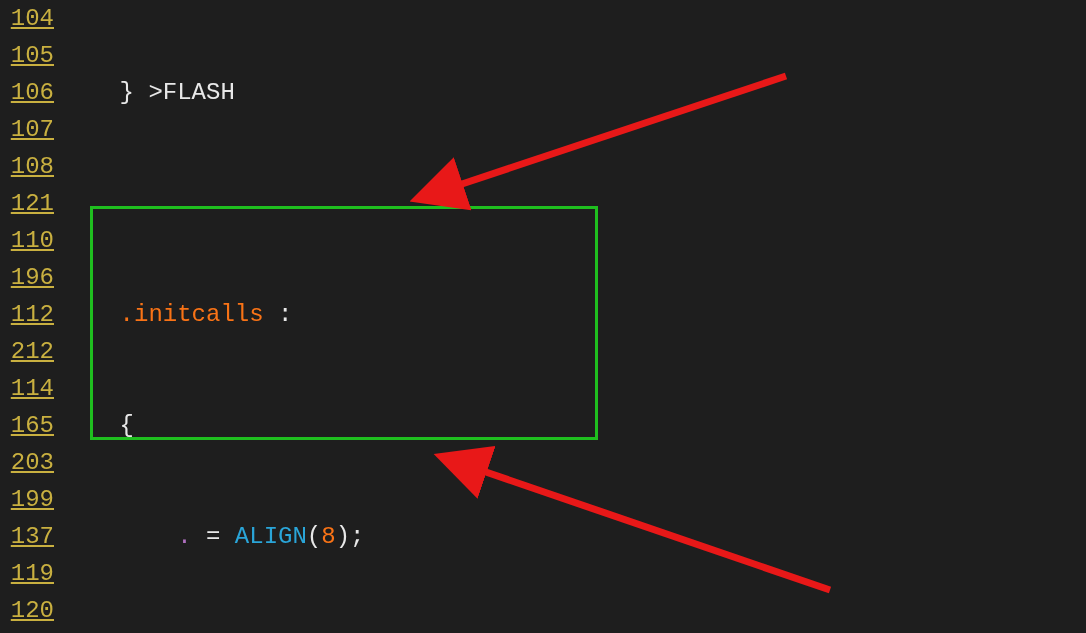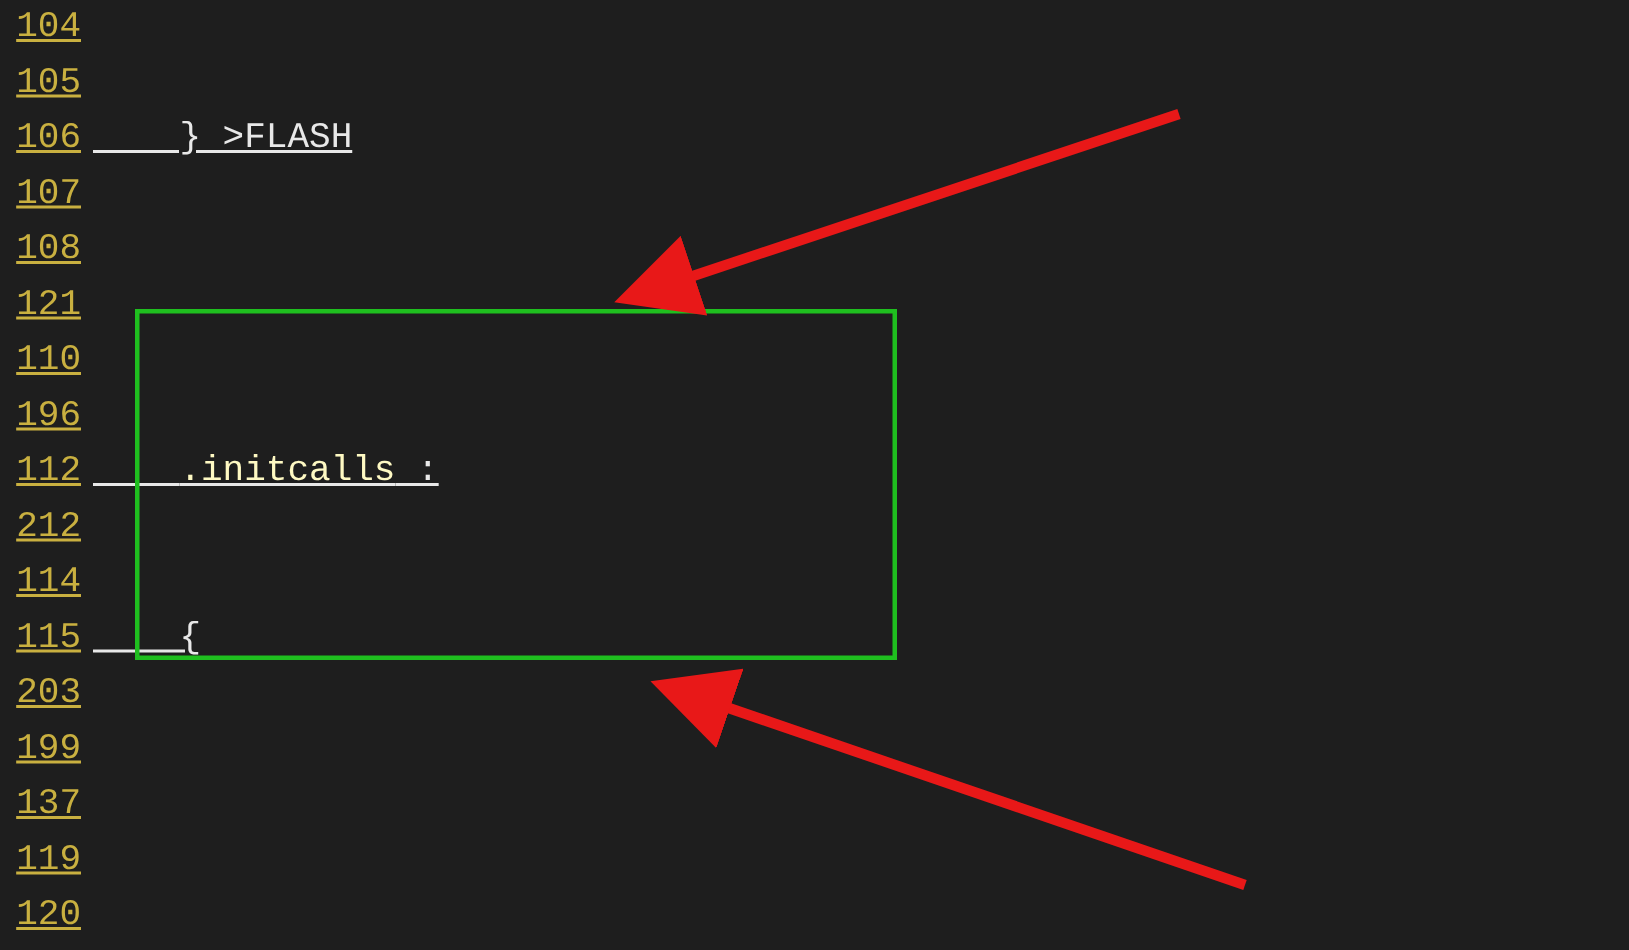--- a/index.html
+++ b/index.html
@@ -23,22 +23,22 @@
     color: #c9b040;
     user-select: none;
   }
   .gutter div { height: 37px; text-decoration: underline; }
   .code {
     flex: 1;
     color: #e8e8e8;
     white-space: pre;
     position: relative;
   }
-  .code-line { height: 37px; text-decoration: underline; }
-  .c-red   { color: #fef9c3; text-align: center; }
+  .code-line { height: 37px; }
+  .c-red   { color: #f97316; text-align: center; }
   .c-cyan  { color: #2aa5d8; }
   .c-purple{ color: #b070c0; }
   .highlight-box {
     position: absolute;
     border: 3px solid #1fbf1f;
     left: 90px; top: 206px;
     width: 508px; height: 234px;
     pointer-events: none;
   }
   .arrow {
@@ -58,32 +58,33 @@
     <div>105</div>
     <div>106</div>
     <div>107</div>
     <div>108</div>
     <div>121</div>
     <div>110</div>
     <div>196</div>
     <div>112</div>
     <div>212</div>
     <div>114</div>
-    <div>115</div>
+    <div>165</div>
     <div>203</div>
     <div>199</div>
     <div>137</div>
     <div>119</div>
     <div>120</div>
   </div>
   <div class="code">
     <div class="code-line"><span>    } &gt;FLASH</span></div>
     <div class="code-line"><span></span></div>
     <div class="code-line"><span>    </span><span class="c-red">.initcalls</span><span> :</span></div>
     <div class="code-line"><span>    {</span></div>
+    <div class="code-line"><span>        </span><span class="c-purple">.</span><span> = </span><span class="c-cyan">ALIGN</span><span>(</span><span class="c-red">8</span><span>);</span></div>
     <div class="code-line"></div>
     
     
     
     
     
     
     
     
     

